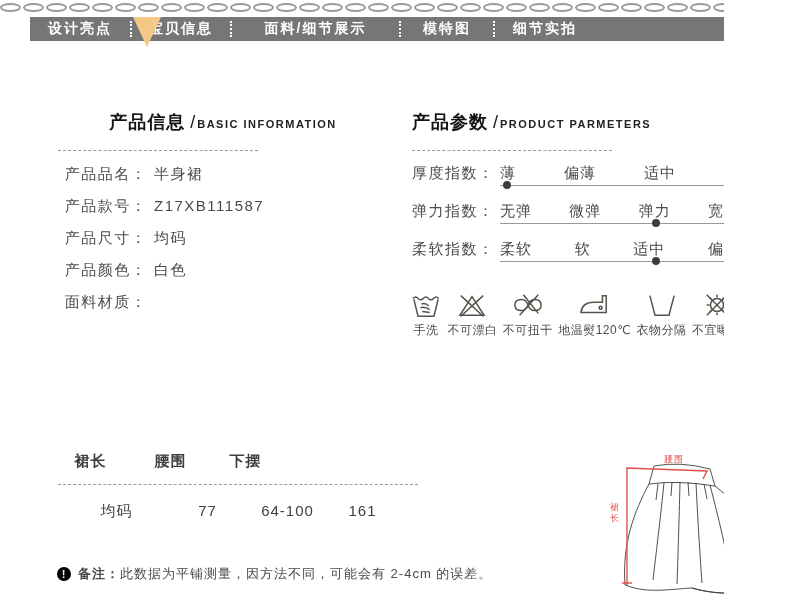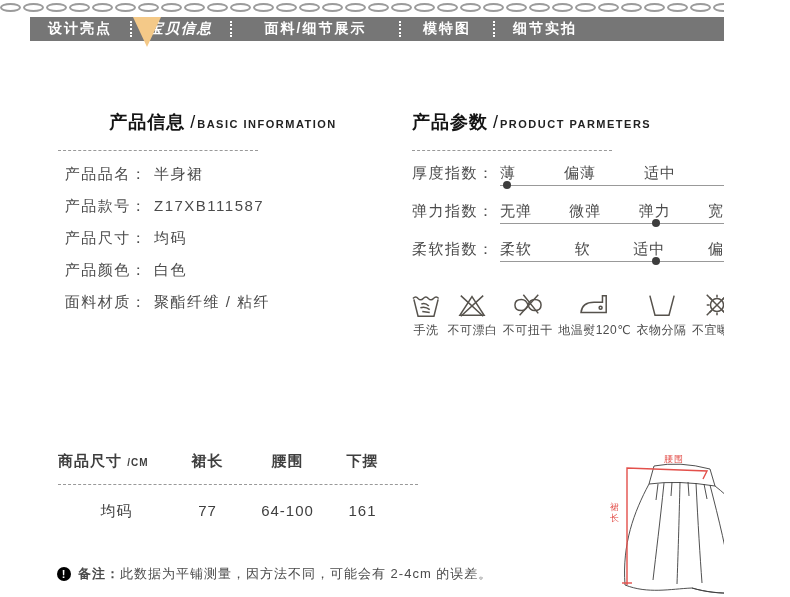--- a/index.html
+++ b/index.html
@@ -11,21 +11,21 @@
            display:flex; align-items:center; overflow:hidden; }
   .chain span { flex:0 0 auto; width:21px; height:9px; border:2px solid #9b9b9b;
                 border-radius:50%; margin-right:2px; box-sizing:border-box; }
 
   
   .navbar { position:absolute; left:30px; top:17px; width:760px; height:24px;
             background:#767676; display:flex; align-items:center; color:#fff;
             font-size:14px; font-weight:bold; letter-spacing:2px; }
   .nav-item { text-align:center; white-space:nowrap; cursor:pointer; }
   .nav-item:nth-of-type(1){ width:100px; }
-  .nav-item:nth-of-type(3){ width:98px;font-style:italic; }
+  .nav-item:nth-of-type(3){ width:98px; }
   .nav-item:nth-of-type(5){ width:167px; }
   .nav-item:nth-of-type(7){ width:92px; }
   .nav-item:nth-of-type(9){ width:100px; }
   .nav-divider { width:0; height:16px; border-left:2px dotted #ffffff; }
   .pointer { position:absolute; left:133px; top:17px; width:0; height:0;
              border-left:14px solid transparent; border-right:14px solid transparent;
              border-top:30px solid #f4c988; }
 
   
   .sec-title { font-size:18px; font-weight:bold; color:#141414; letter-spacing:1px;
@@ -156,21 +156,20 @@
     <div class="info-row">
       <span class="lbl">产品尺寸：</span>
       <span class="val">均码</span>
     </div>
     <div class="info-row">
       <span class="lbl">产品颜色：</span>
       <span class="val">白色</span>
     </div>
     <div class="info-row">
       <span class="lbl">面料材质：</span>
-      <span class="val">聚酯纤维 / 粘纤</span>
     </div>
   </section>
 
   <section class="params">
     <h2 class="sec-title"><span>产品参数</span><span class="sep">/</span><span class="en">PRODUCT PARMETERS</span></h2>
     <div class="dashed"></div>
 
     <div class="param-row">
       <span class="lbl">厚度指数：</span>
       <div class="opts">
@@ -253,21 +252,20 @@
         <circle cx="17" cy="15" r="7"></circle>
         <path d="M17 4 v3 M17 26 v-3 M6 15 h3 M28 15 h-3 M9 7 l2.2 2.2 M25 23 l-2.2 -2.2 M25 7 l-2.2 2.2 M9 23 l2.2 -2.2" stroke-width="1.2"></path>
         <path d="M6 4 L28 26 M28 4 L6 26" stroke-width="1.2"></path>
       </svg>
       <span class="care-label">不宜曝晒</span>
     </div>
   </div>
 
   <section class="sizes">
     <div class="thead">
-      <span class="c1"><span>商品尺寸</span> <span class="unit">/CM</span></span>
       <span class="c2">裙长</span>
       <span class="c3">腰围</span>
       <span class="c4">下摆</span>
     </div>
     <div class="tdash"></div>
     <div class="trow">
       <span class="c1">均码</span>
       <span class="c2">77</span>
       <span class="c3">64-100</span>
       <span class="c4">161</span>

